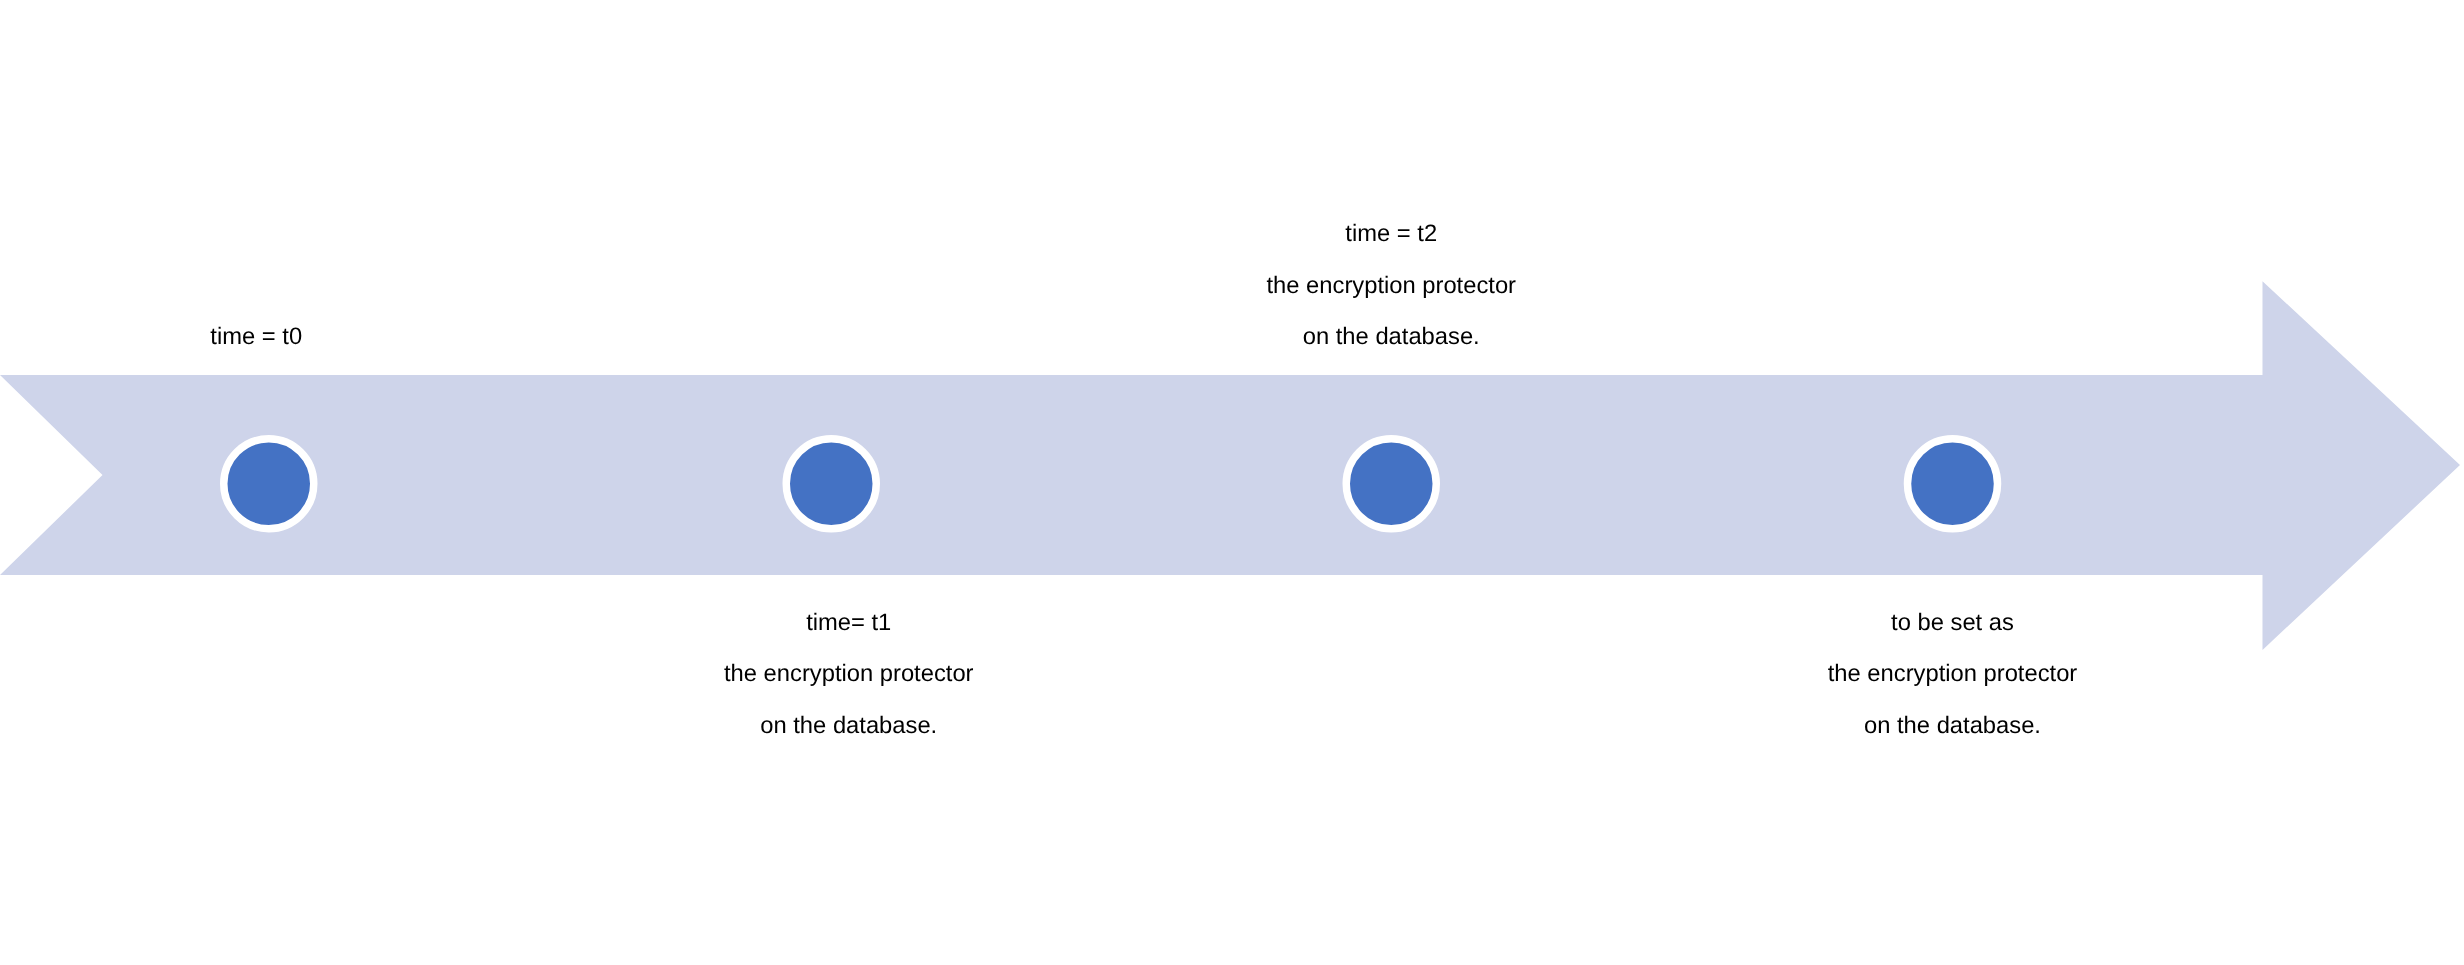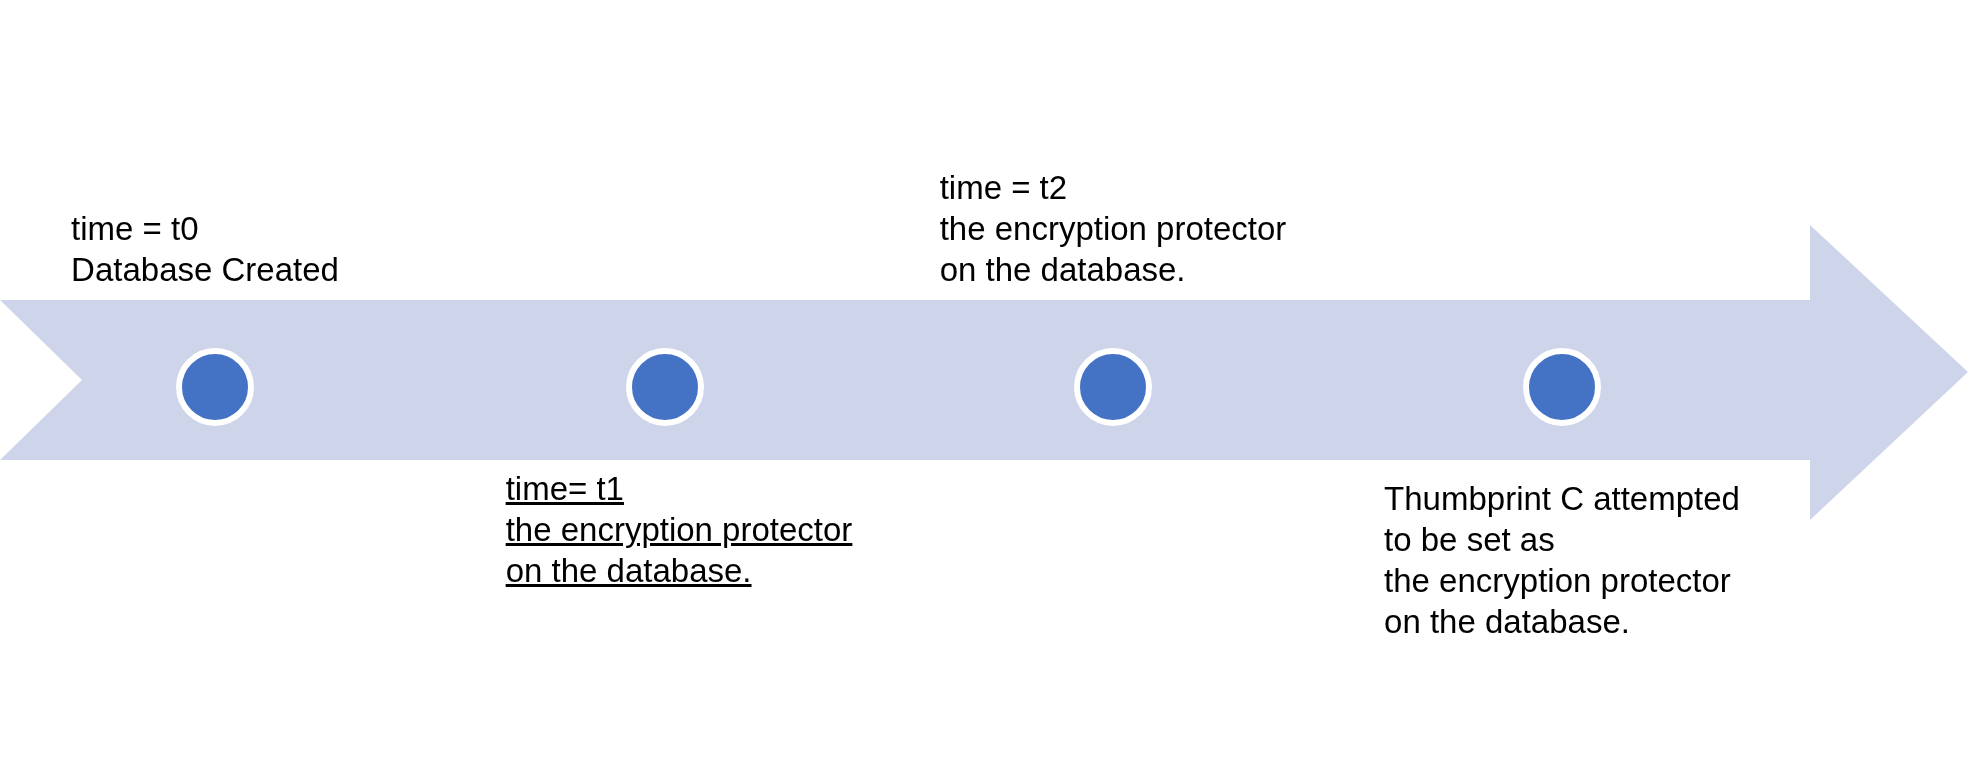--- a/index.html
+++ b/index.html
@@ -28,23 +28,23 @@
     width: 78px;
     height: 78px;
     border-radius: 50%;
     background: #4472C4;
     border: 6px solid #FFFFFF;
     box-sizing: border-box;
     transform: translate(-50%, -50%);
   }
   .label {
     position: absolute;
-    text-align: left;
+    text-align: center;
     color: #000000;
-    font-size: 33px;
+    font-size: 19px;
     line-height: 41px;
     white-space: nowrap;
     transform: translateX(-50%);
   }
   .label.above {
     
   }
   .label .line {
     display: block;
   }
@@ -58,35 +58,33 @@
     <polygon points="0,300 100,300 100,300 1810,300 1810,225 1968,372 1810,520 1810,460 100,460 0,460 82,380" fill="#CED4EA"></polygon>
   </svg>
 
   <div class="marker" style="left:215px; top:387px;"></div>
   <div class="marker" style="left:665px; top:387px;"></div>
   <div class="marker" style="left:1113px; top:387px;"></div>
   <div class="marker" style="left:1562px; top:387px;"></div>
 
   <div class="label above" style="left:205px; bottom:482px;">
     <span class="line">time = t0</span>
-    <span class="line">Database Created</span>
   </div>
 
-  <div class="label below" style="left:679px; top:468px;text-decoration:underline;">
+  <div class="label below" style="left:679px; top:478px;">
     <span class="line">time= t1</span>
     <span class="line">the encryption protector</span>
     <span class="line">on the database.</span>
   </div>
 
   <div class="label above" style="left:1113px; bottom:482px;">
     <span class="line">time = t2</span>
     <span class="line">the encryption protector</span>
     <span class="line">on the database.</span>
   </div>
 
   <div class="label below" style="left:1562px; top:478px;">
-    <span class="line">Thumbprint C attempted</span>
     <span class="line">to be set as</span>
     <span class="line">the encryption protector</span>
     <span class="line">on the database.</span>
   </div>
 
 </div>
 
 </body></html>

